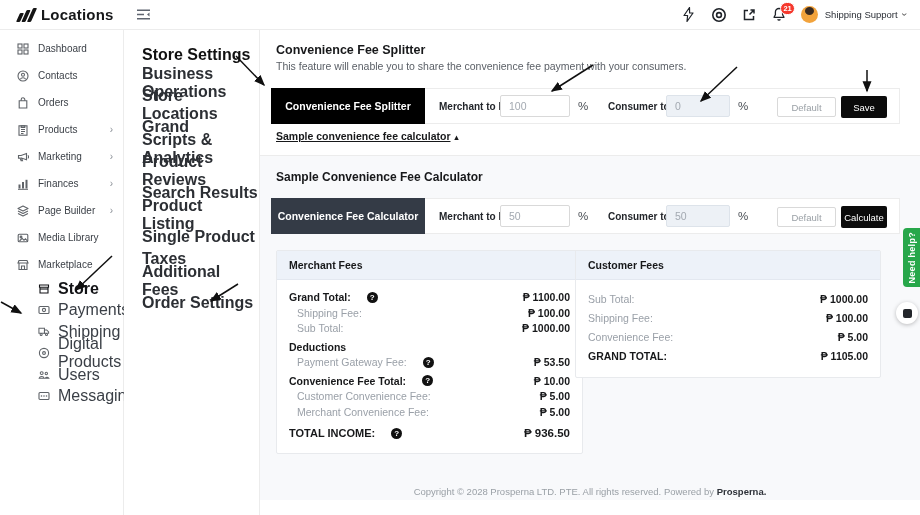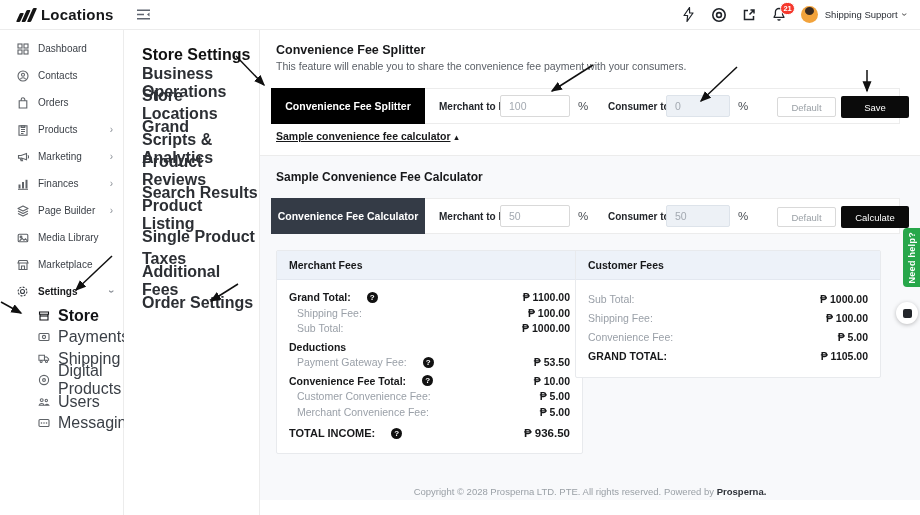--- a/index.html
+++ b/index.html
@@ -43,21 +43,21 @@
   .pgtitle { position:absolute; left:16px; top:13px; font-size:12.5px; font-weight:bold; color:#17181a; }
   .pgdesc { position:absolute; left:16px; top:30px; font-size:10.5px; color:#5b6067; }
 
   .feecard { position:absolute; left:11px; width:629px; height:36px; background:#fff; border:1px solid #ececec; }
   .feecard .blk { position:absolute; left:-1px; top:-1px; width:154px; height:36px; color:#fff; font-size:10.5px; font-weight:bold; display:flex; align-items:center; justify-content:center; }
   .flabel2 { position:absolute; font-size:10px; font-weight:bold; color:#23262b; top:12px; }
   .fin { position:absolute; top:6px; height:22px; border:1px solid #d9d9d9; border-radius:2px; font-size:10.5px; color:#a3a9b1; padding:0 8px; font-family:"Liberation Sans",sans-serif; background:#fff; outline:none; }
   .fin.dis { background:#edf1f6; border-color:#dde3ea; }
   .pct { position:absolute; top:11px; font-size:11.5px; color:#4a4f55; }
   .btn-default { position:absolute; top:8px; height:20px; width:59px; background:#fff; border:1px solid #d9d9d9; border-radius:2px; font-size:9.5px; color:#9aa0a6; cursor:pointer; font-family:"Liberation Sans",sans-serif; }
-  .btn-dark { position:absolute; top:7px; height:22px; width:68px; background:#0b0b0b; border:none; border-radius:2px; font-size:9.5px; color:#fff; cursor:pointer; font-family:"Liberation Sans",sans-serif; }
+  .btn-dark { position:absolute; top:7px; height:22px; width:46px; background:#0b0b0b; border:none; border-radius:2px; font-size:9.5px; color:#fff; cursor:pointer; font-family:"Liberation Sans",sans-serif; }
 
   .sample-link { position:absolute; left:16px; top:100px; font-size:10.5px; font-weight:bold; color:#17181a; text-decoration:underline; cursor:pointer; }
   .sample-link .caret { text-decoration:none; display:inline-block; margin-left:4px; font-size:8px; color:#17181a; }
 
   .divider { position:absolute; left:0; right:0; top:125px; height:1px; background:#ececec; }
   .sec2 { position:absolute; left:0; right:0; top:126px; height:344px; background:#f8f9fb; }
   .sec2-title { position:absolute; left:16px; top:14px; font-size:12px; font-weight:bold; color:#17181a; }
 
   
   .panel { position:absolute; background:#fff; border:1px solid #e8eaed; border-radius:2px; }
@@ -240,32 +240,20 @@
           <svg width="12" height="12" viewBox="0 0 12 12">
             <g fill="none" stroke="#5f6368" stroke-width="1.1">
               <path d="M2 1.5h8l1 2.5H1z"></path>
               <path d="M2 4v6.5h8V4"></path>
               <path d="M4.5 10.5V7h3v3.5"></path>
             </g>
           </svg>
         </span>
       <span>Marketplace</span>
     </div>
-    <div class="sitem bold">
-      <span class="sicon">
-          <svg width="13" height="13" viewBox="0 0 13 13">
-            <g fill="none" stroke="#3a3f46" stroke-width="1.1">
-              <circle cx="6.5" cy="6.5" r="2"></circle>
-              <circle cx="6.5" cy="6.5" r="4.4" stroke-dasharray="2 1.4"></circle>
-            </g>
-          </svg>
-        </span>
-      <span>Settings</span>
-      <span class="chev rot90">›</span>
-    </div>
     <div class="sitem child active">
       <span class="sicon">
           <svg width="12" height="12" viewBox="0 0 12 12">
             <g fill="none" stroke="#121316" stroke-width="1.1">
               <path d="M1.5 2h9v2.2h-9z"></path>
               <path d="M2 4.2v5.8h8V4.2"></path>
               <path d="M2 6h8"></path>
             </g>
           </svg>
         </span>

